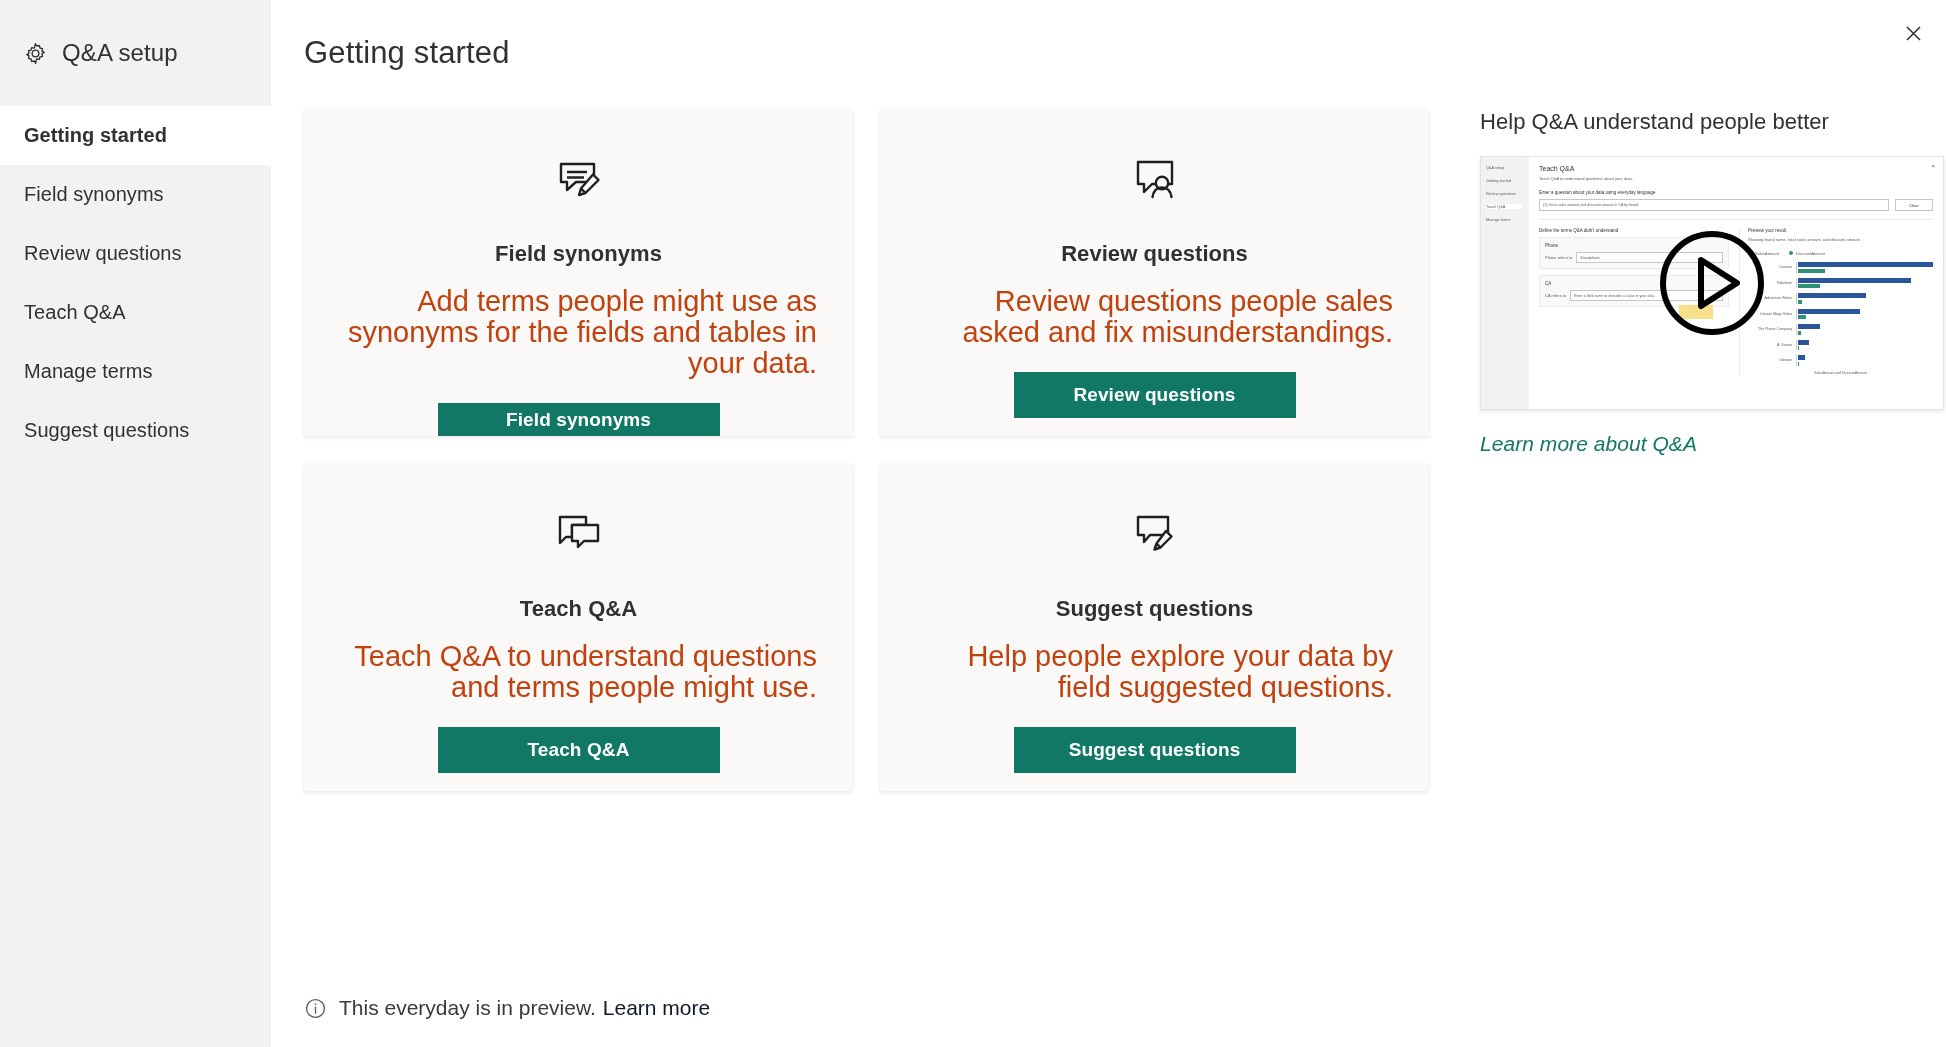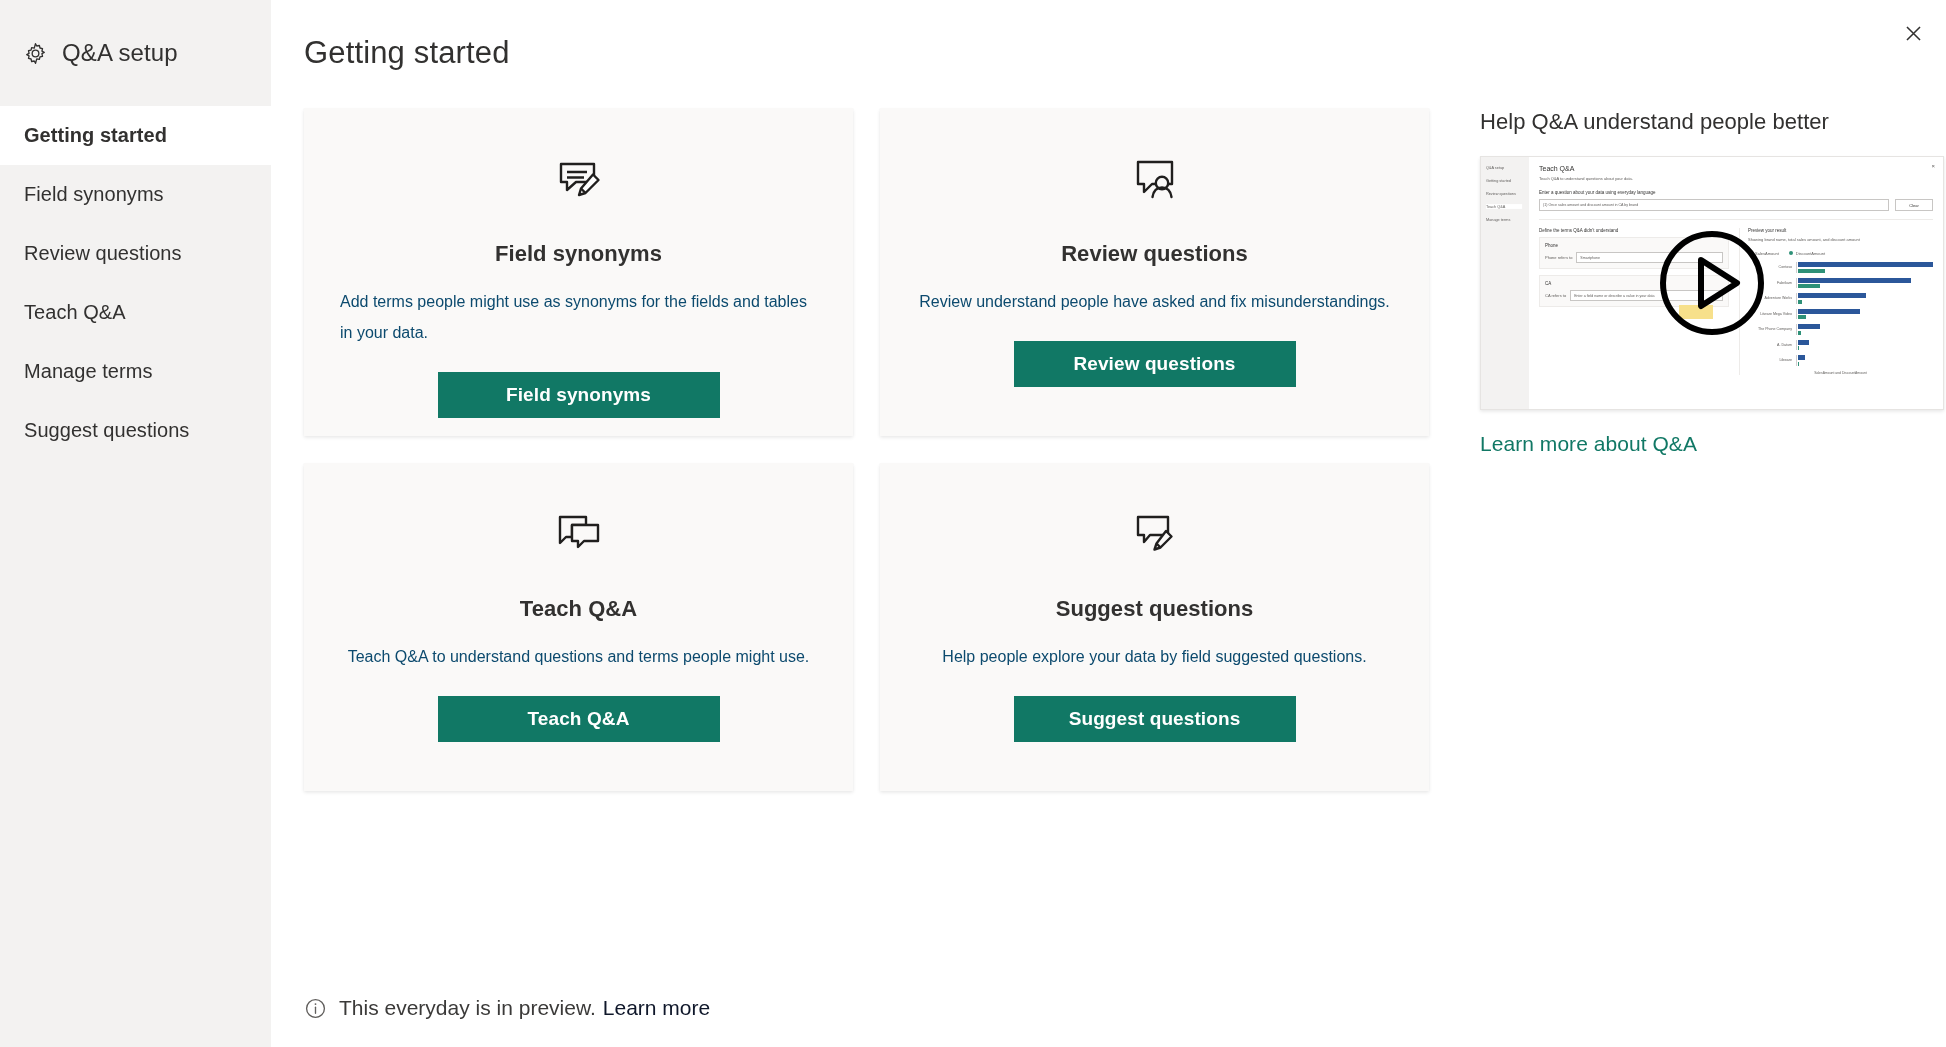--- a/index.html
+++ b/index.html
@@ -152,23 +152,23 @@
     margin-top: 37px;
     font-size: 22px;
     font-weight: bold;
     color: #323130;
     letter-spacing: 0.05px;
     text-align: center;
     line-height: 26px;
   }
   .card-desc {
     margin-top: 19px;
-    font-size: 16px;
-    color: #0c4a6e;
-    text-align: left;
+    font-size: 29px;
+    color: #c2410c;
+    text-align: right;
     line-height: 31px;
     max-width: 480px;
   }
   .card-button {
     margin-top: 24px;
     width: 282px;
     height: 46px;
     background: #117865;
     color: #ffffff;
     font-size: 19px;
@@ -264,20 +264,21 @@
     height: 108px;
   }
   .learn-link {
     display: inline-block;
     margin-top: 22px;
     font-size: 21px;
     color: #117865;
     text-decoration: none;
     cursor: pointer;
     letter-spacing: 0.05px;
+    font-style: italic;
   }
 
   
   .footer {
     position: absolute;
     left: 33px;
     bottom: 27px;
     display: flex;
     align-items: center;
     font-size: 21px;
@@ -370,21 +371,21 @@
 
           <div class="card">
             <div class="card-icon">
               <svg width="50" height="50" viewBox="0 0 50 50" fill="none" stroke="#201f1e" stroke-width="2.4">
                 <path d="M8 8 H42 V30 H22 L14 38 V30 H8 Z" stroke-linejoin="round"></path>
                 <circle cx="32" cy="29" r="6.2" fill="#faf9f8"></circle>
                 <path d="M22.5 43 C23.5 36.5 27.5 33.5 32 33.5 C36.5 33.5 40.5 36.5 41.5 43" stroke-linecap="round"></path>
               </svg>
             </div>
             <div class="card-title">Review questions</div>
-            <div class="card-desc">Review understand people have asked and fix misunderstandings.</div>
+            <div class="card-desc">Review questions people sales asked and fix misunderstandings.</div>
             <button class="card-button">
               <span>Review questions</span>
             </button>
           </div>
 
         </div>
 
         <div class="cards-row">
 
           <div class="card">

